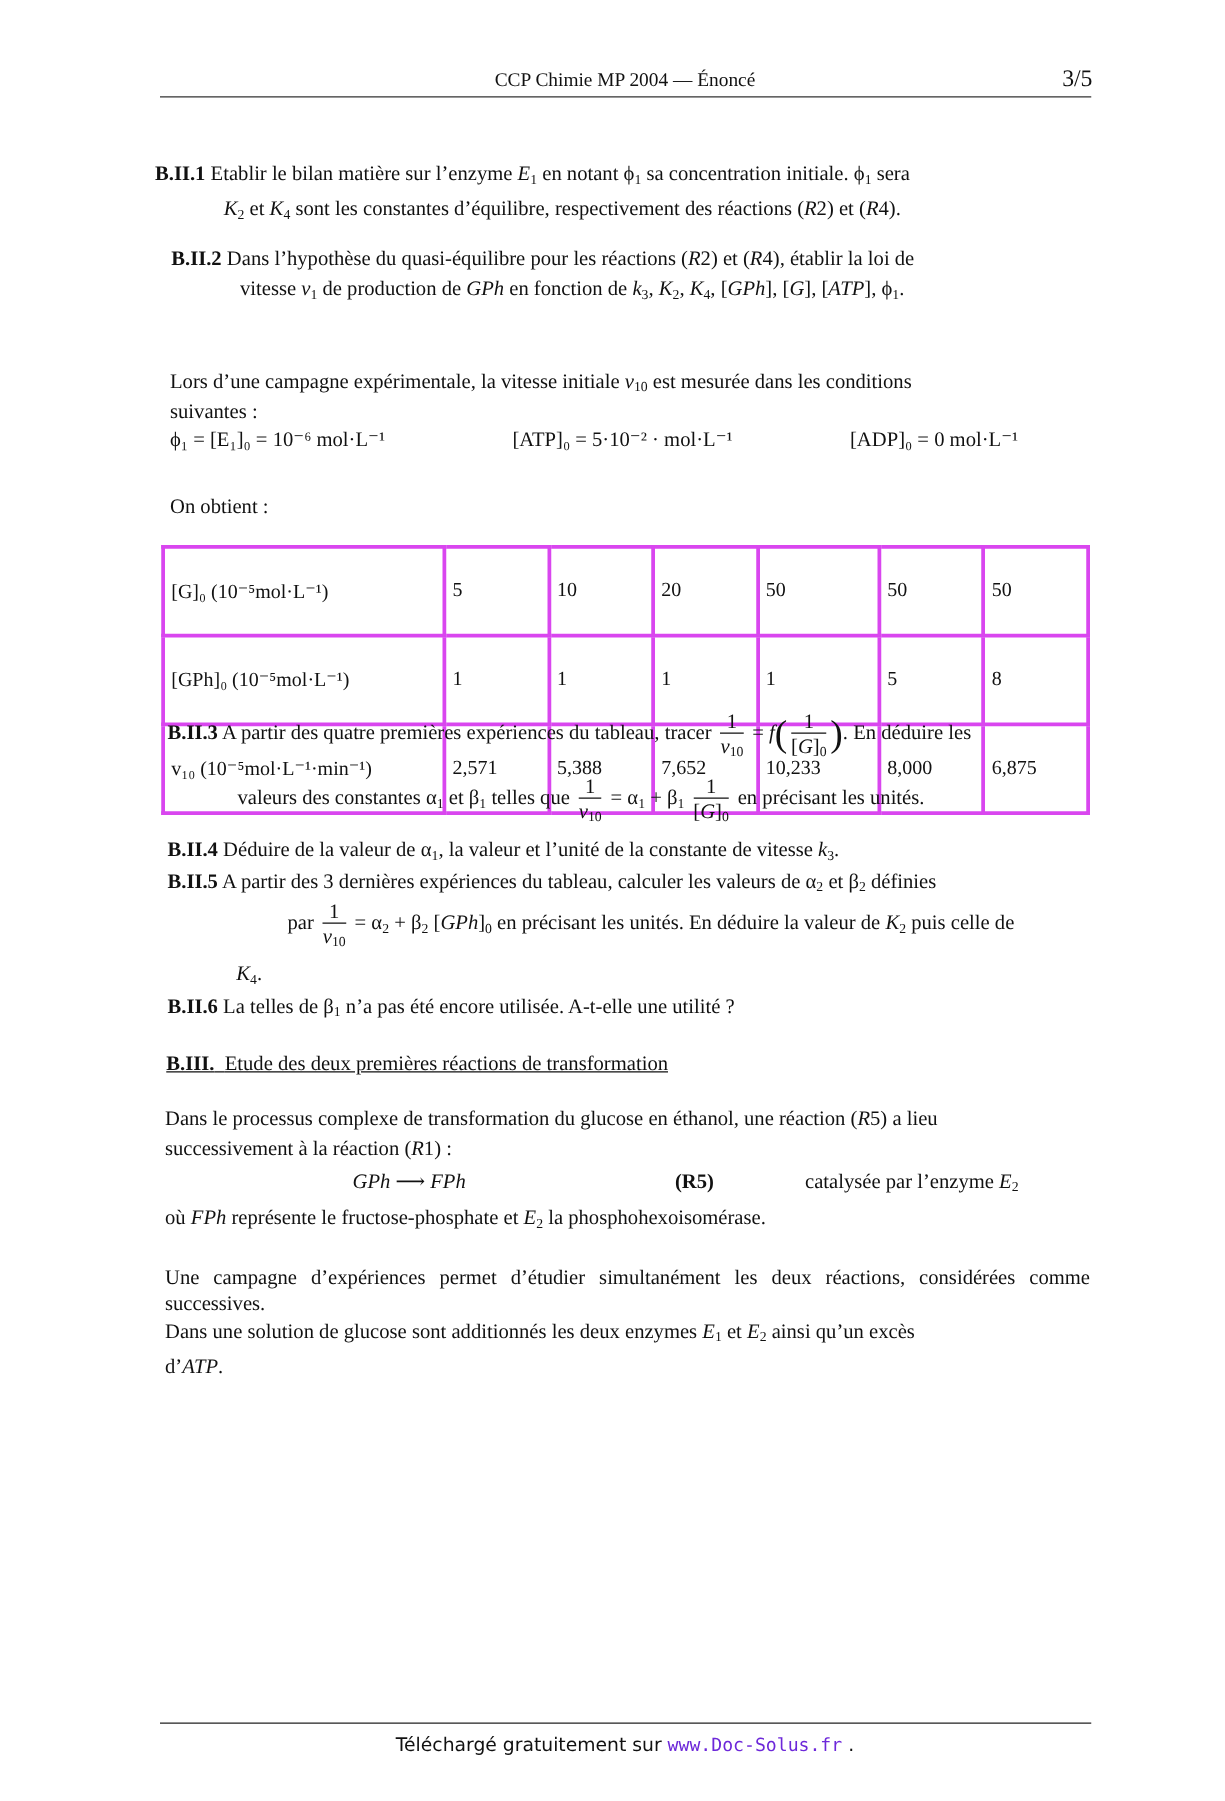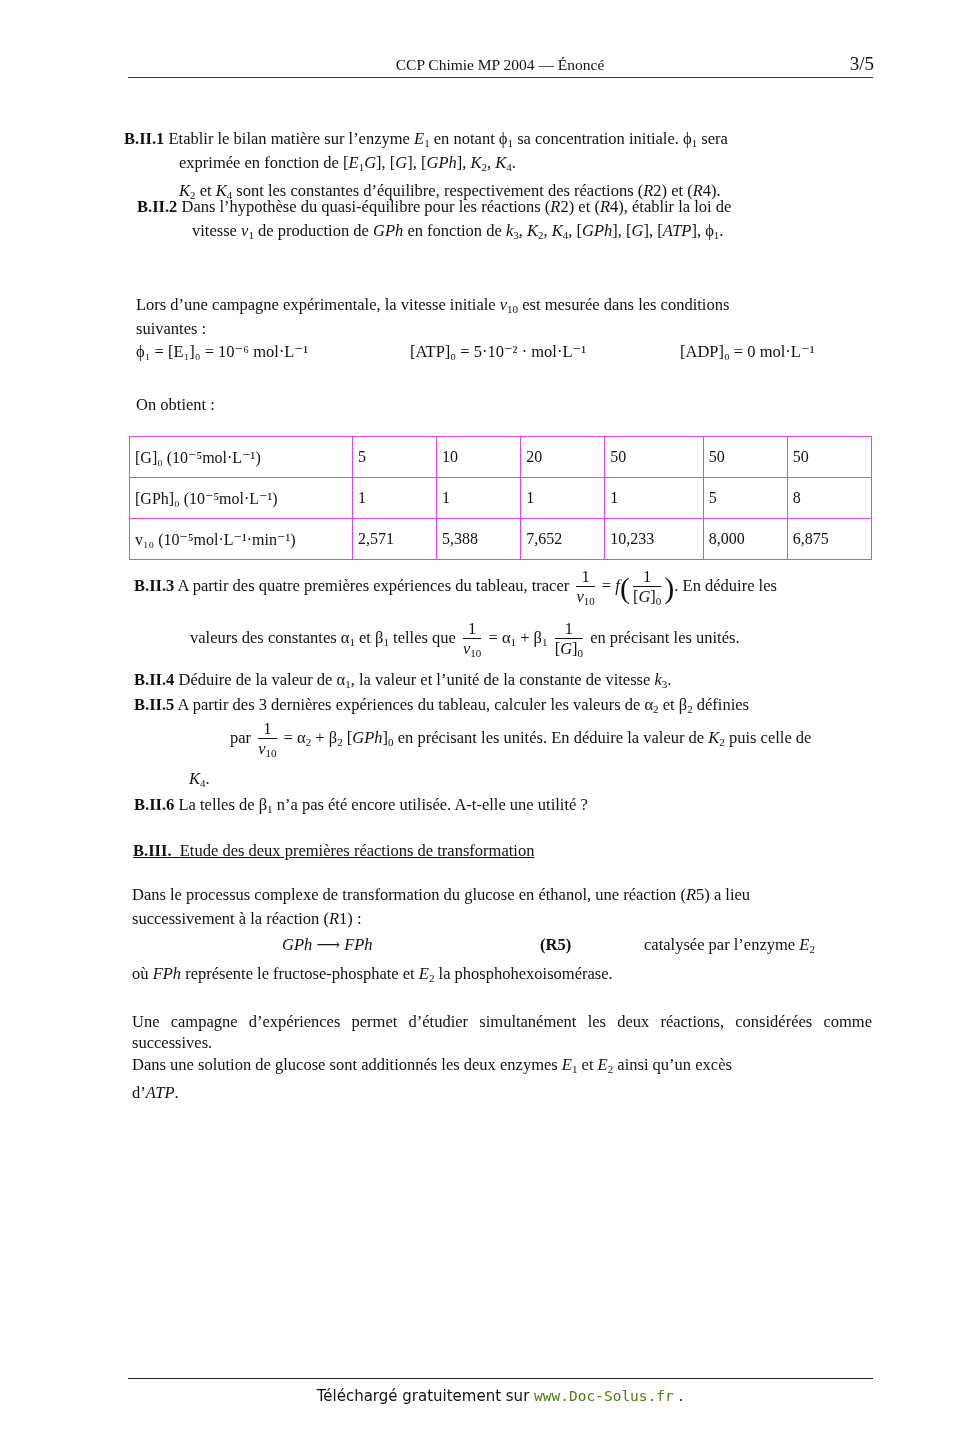--- a/index.html
+++ b/index.html
@@ -10,48 +10,44 @@
   .header-page { right: 106px; top: 53px; font-size: 19px; }
   .header-rule { left: 128px; width: 745px; top: 77px; height: 0; border-top: 1.5px solid #333; }
   .q { line-height: 24px; }
   .qnum { font-weight: bold; }
   i, .m { font-style: italic; }
   sub { font-size: 11px; vertical-align: -3px; line-height: 0; }
   .frac { display: inline-block; vertical-align: middle; text-align: center; margin: 0 3px; }
   .frac .num { display: block; border-bottom: 1px solid #111; padding: 0 4px; line-height: 18px; }
   .frac .den { display: block; line-height: 20px; }
   table.data { position: absolute; left: 129px; top: 436px; width: 743px; border-collapse: collapse; font-size: 16px; }
-  table.data td { border: 1px solid #d946ef; height: 36px; padding: 2px 5px; vertical-align: middle; }
+  table.data td { border: 3px solid #d946ef; height: 36px; padding: 16px 5px; vertical-align: middle; }
   table.data td.head { width: 212px; }
   .footer-rule { left: 128px; width: 745px; top: 1378px; border-top: 1.5px solid #222; }
   .footer { left: 0; width: 1000px; top: 1387px; text-align: center; font-family: "DejaVu Sans", sans-serif; font-size: 15px; }
-  .footer .link { color: #4d7c0f; font-family: "DejaVu Sans Mono", monospace; font-size: 14.5px; }
+  .footer .link { color: #6d28d9; font-family: "DejaVu Sans Mono", monospace; font-size: 14.5px; }
   .section-title { text-decoration: underline; }
   .bigparen { font-size: 30px; vertical-align: middle; font-style: normal; }
 </style>
 </head>
 <body>
 
 <div class="abs header-title">CCP Chimie MP 2004 — Énoncé</div>
 <div class="abs header-page">3/5</div>
 <div class="abs header-rule"></div>
 
 <div class="abs q" style="left:124px; top:111px; width:735px; text-align:justify;margin-top:16px;">
   <span class="qnum">B.II.1</span>
   <span>Etablir le bilan matière sur l’enzyme</span>
   <span class="m">E</span><sub>1</sub>
   <span>en notant</span>
   ϕ<sub>1</sub>
   <span>sa concentration initiale.</span>
   ϕ<sub>1</sub>
   <span>sera</span>
-  <div style="padding-left:55px;">
-    <span>exprimée en fonction de</span>
-    [<i>E</i><sub>1</sub><i>G</i>], [<i>G</i>], [<i>GPh</i>], <i>K</i><sub>2</sub>, <i>K</i><sub>4</sub>.
-  </div>
   <div style="padding-left:55px; margin-top:4px;">
     <i>K</i><sub>2</sub> <span>et</span> <i>K</i><sub>4</sub>
     <span>sont les constantes d’équilibre, respectivement des réactions</span>
     (<i>R</i>2) <span>et</span> (<i>R</i>4).
   </div>
 </div>
 
 <div class="abs q" style="left:137px; top:195px; width:735px; text-align:justify;">
   <span class="qnum">B.II.2</span>
   <span>Dans l’hypothèse du quasi-équilibre pour les réactions</span>

